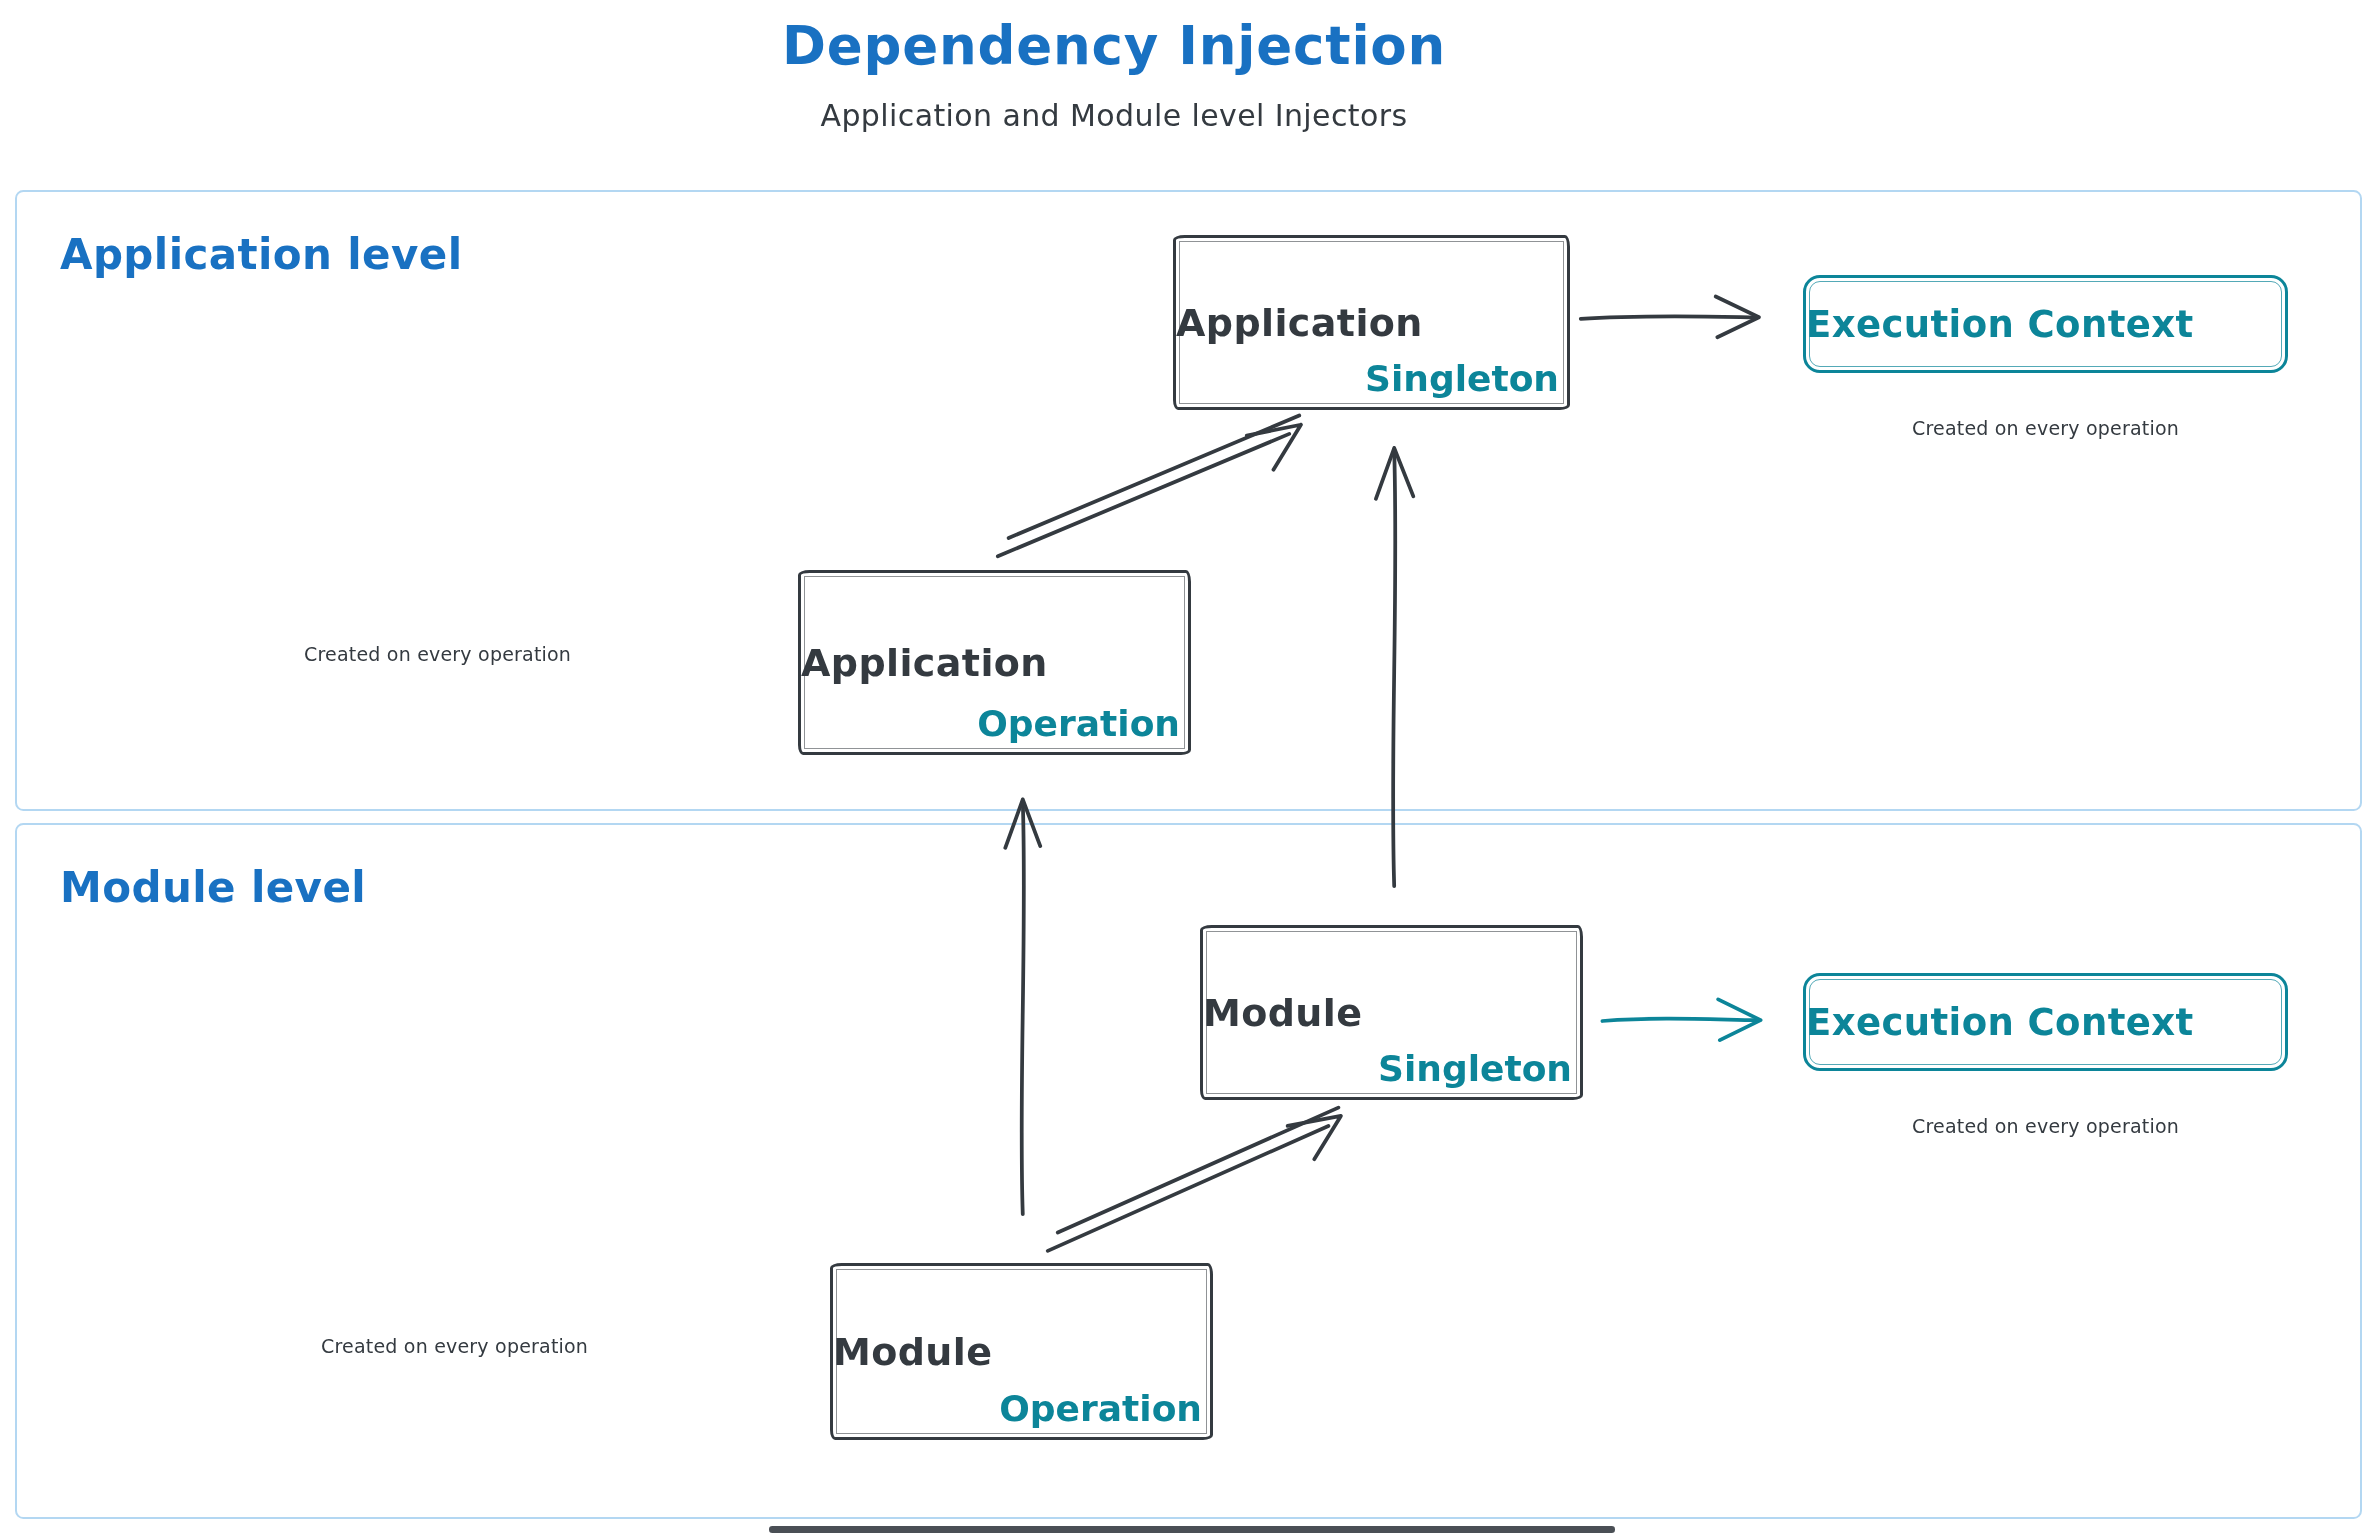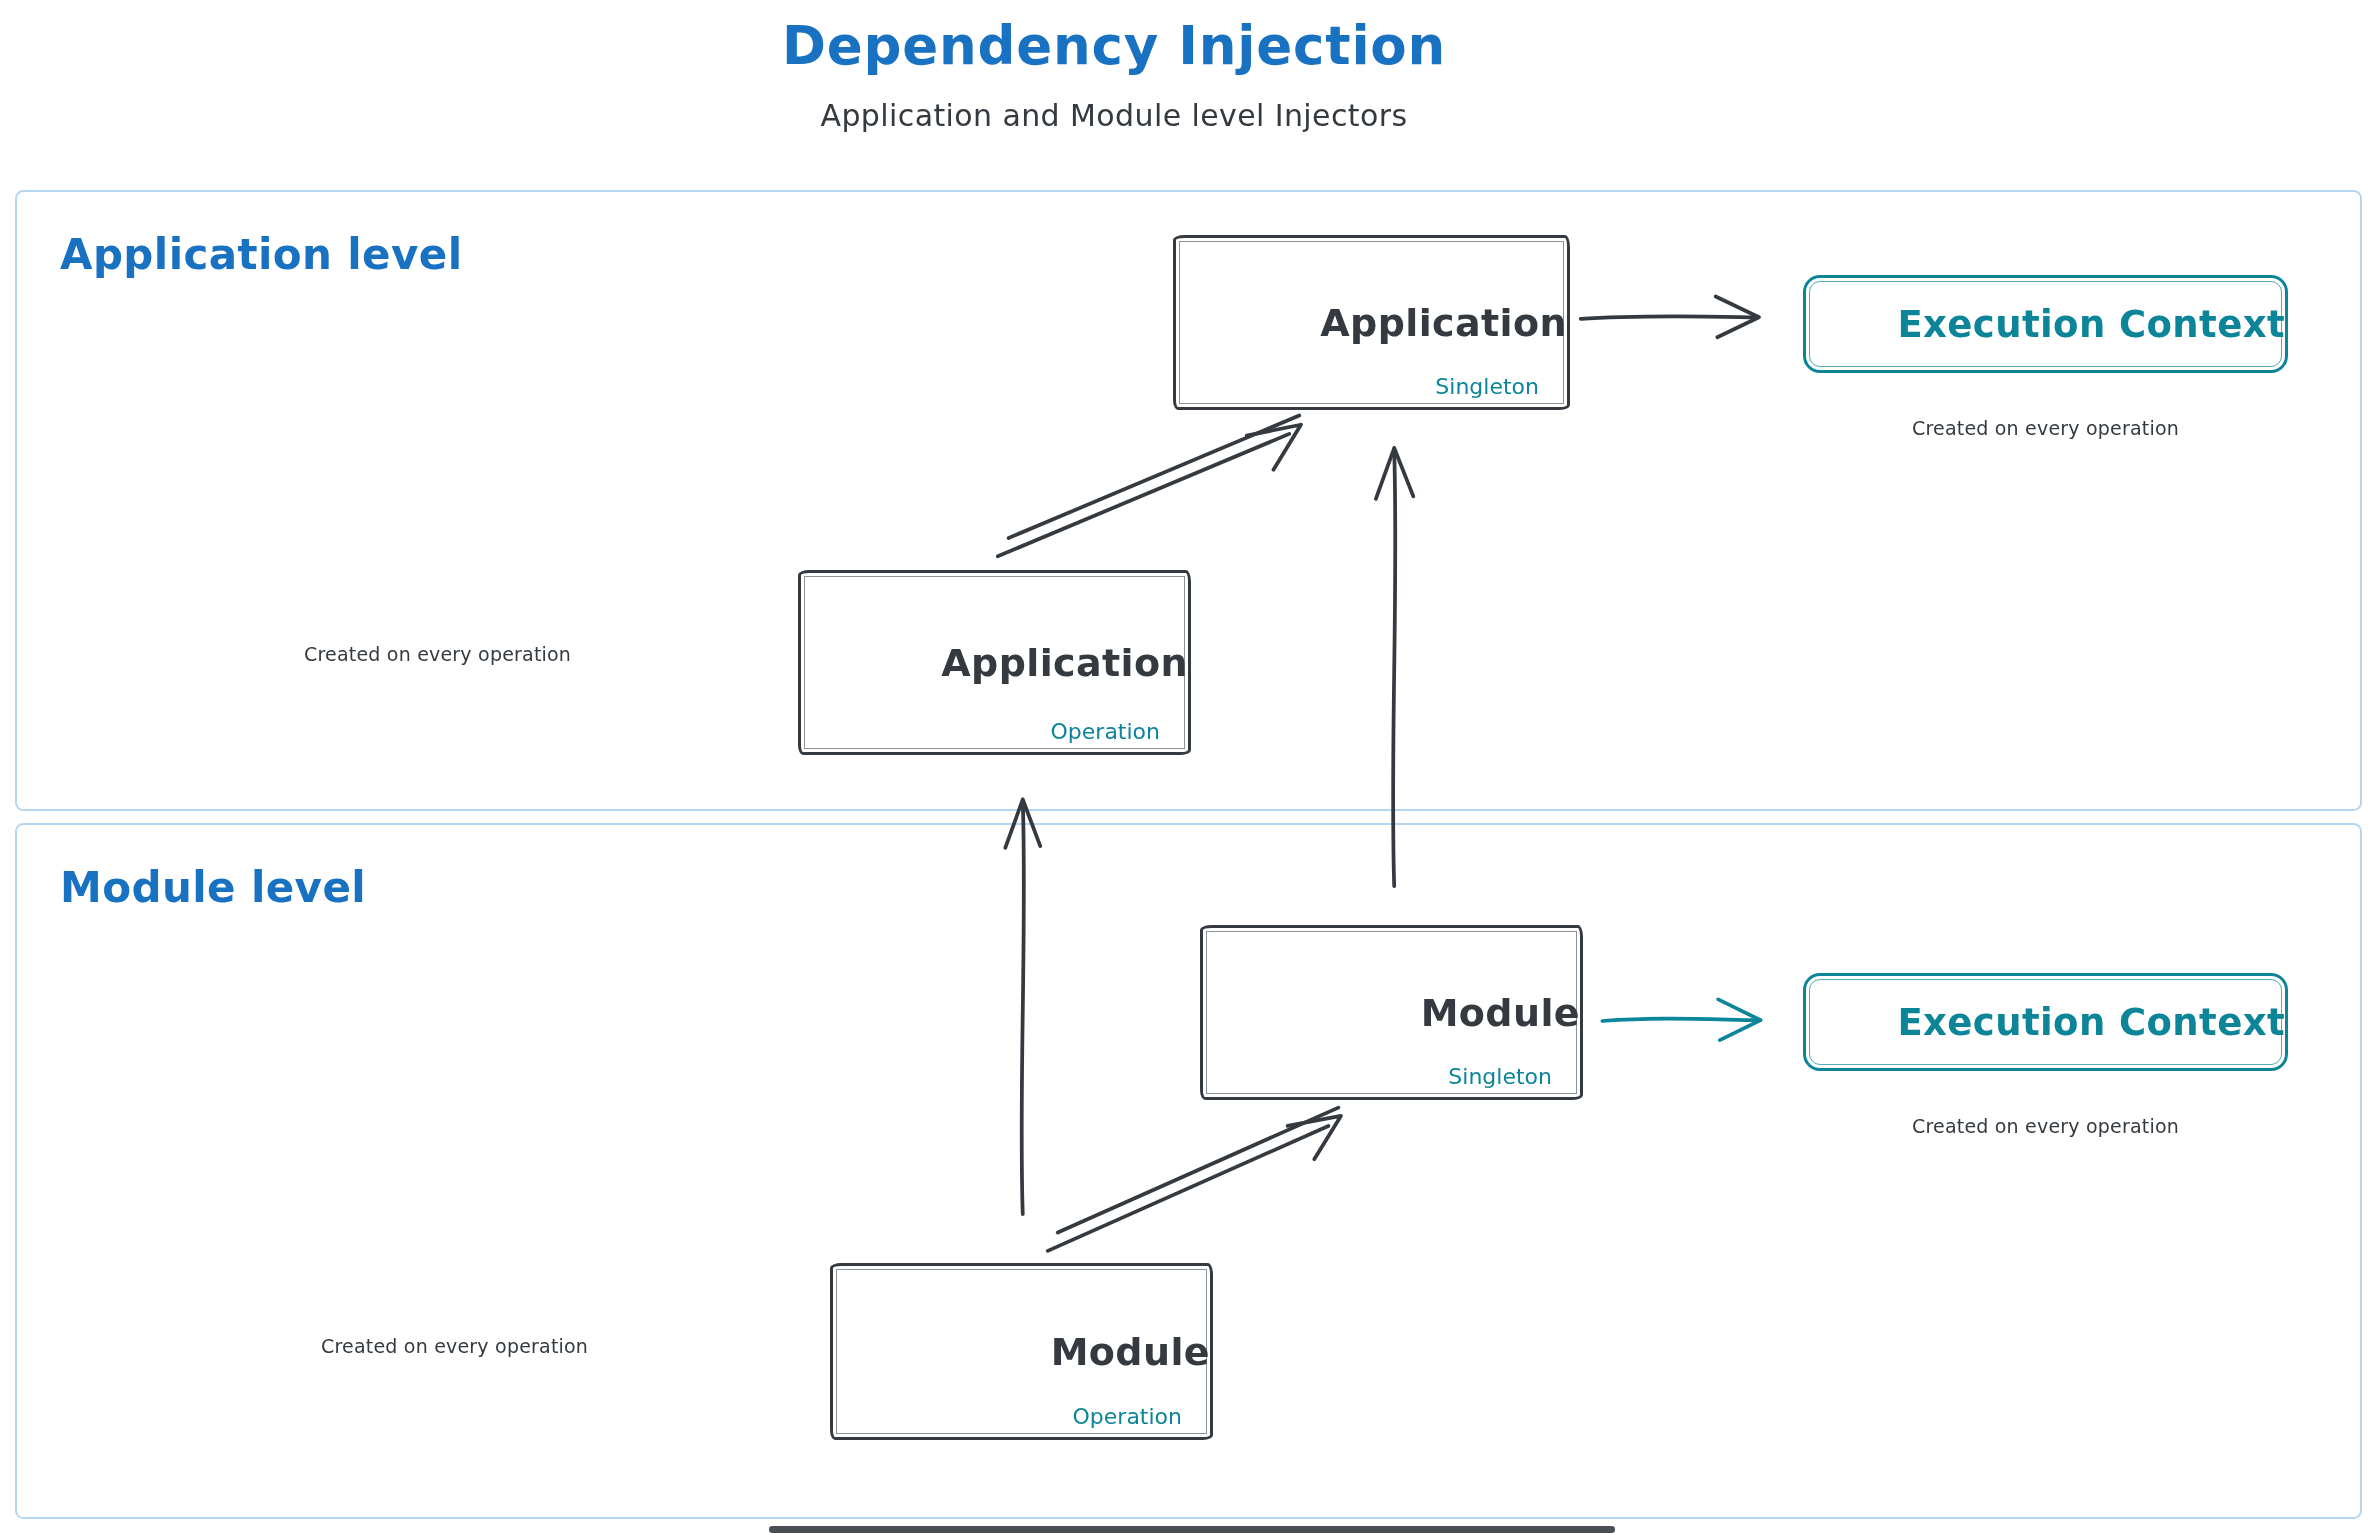--- a/index.html
+++ b/index.html
@@ -21,23 +21,23 @@
   
   .level-container{position:absolute;border:2.5px solid var(--container-border);border-radius:8.3px;background:transparent;}
   .level-app{left:15px;top:190px;width:2347px;height:621px;}
   .level-module{left:15px;top:823px;width:2347px;height:696px;}
   .section-label{position:absolute;left:43px;top:38px;font-size:42px;font-weight:600;color:var(--blue);letter-spacing:0.4px;}
 
   
   .node{position:absolute;background:#fff;border:3.3px solid var(--dark);
         border-radius:11.7px 5px 10px 5px / 5px 11.7px 5px 10px;
         outline:1.2px solid rgba(52,58,64,.55);outline-offset:-7.5px;
-        display:flex;align-items:center;justify-content:flex-end;}
+        display:flex;align-items:center;justify-content:flex-start;}
   .node-title{font-size:38px;font-weight:600;color:var(--dark);letter-spacing:0.4px;}
-  .node-variant{position:absolute;right:28px;bottom:8.3px;font-size:22px;font-weight:400;color:var(--teal);}
+  .node-variant{position:absolute;right:8px;bottom:8.3px;font-size:36px;font-weight:700;color:var(--teal);}
 
   .ec-node{border-color:var(--teal);outline-color:rgba(12,133,153,.7);border-radius:17px;}
   .ec-label{font-size:37px;font-weight:600;color:var(--teal);letter-spacing:0.4px;}
 
   .caption{position:absolute;font-size:19px;font-weight:500;color:var(--dark);letter-spacing:0.2px;}
   .caption.center{text-align:center;}
 
   
   svg.arrows{position:absolute;left:0;top:0;width:2377px;height:1534px;pointer-events:none;}
   svg.arrows path{fill:none;stroke-linecap:round;stroke-linejoin:round;stroke-width:4.5px;}

